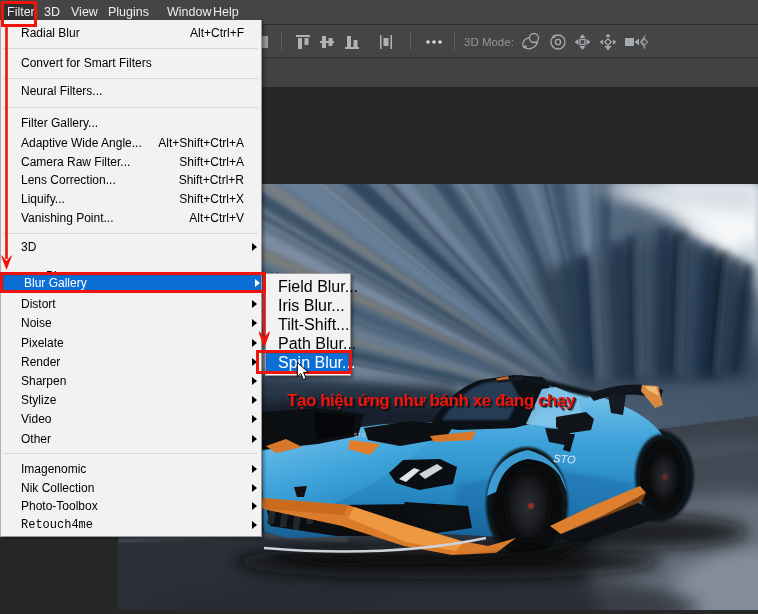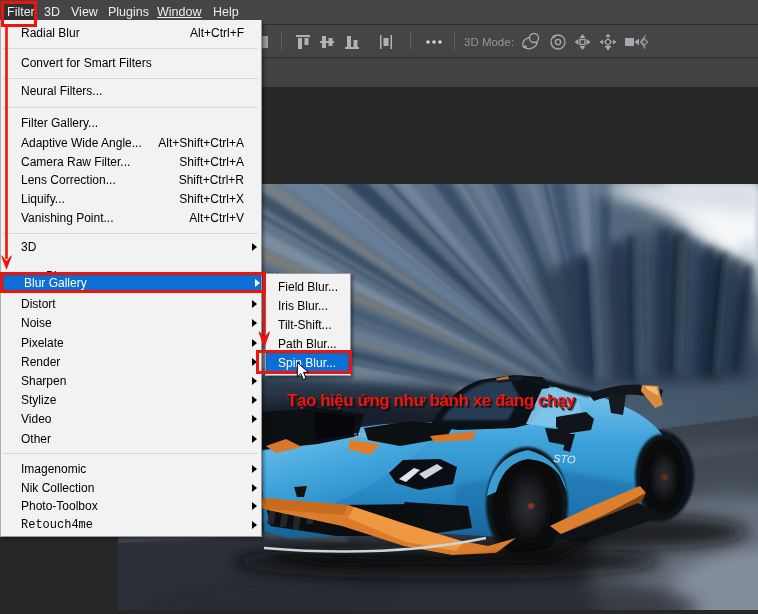--- a/index.html
+++ b/index.html
@@ -23,21 +23,21 @@
   .mi .sc{position:absolute;right:17px;top:50%;transform:translateY(-50%);white-space:nowrap;}
   .mi .arr{position:absolute;left:252px;top:50%;margin-top:-4px;width:0;height:0;
            border-left:5px solid #000;border-top:4px solid transparent;border-bottom:4px solid transparent;}
   .msep{position:absolute;left:3px;width:255px;height:1px;background:#d7d7d7;}
   #bghl{position:absolute;left:3px;top:275px;width:258px;height:16px;background:#0b6fd6;box-shadow:inset 0 0 0 1px #1a62b0;}
   #bghl .lbl{color:#fff;}
   #bghl .arr{border-left-color:#fff;}
   
   #submenu{left:265px;top:273px;width:86px;height:103px;background:#f2f2f2;
            border:1px solid #9a9a9a;box-sizing:border-box;box-shadow:2px 2px 3px rgba(0,0,0,0.4);}
-  .si{position:absolute;left:1px;width:84px;height:19px;font-size:12px;color:#000;}
+  .si{position:absolute;left:1px;width:84px;height:19px;font-size:16px;color:#000;}
   .si .lbl{position:absolute;left:12px;top:50%;transform:translateY(-50%);white-space:nowrap;}
   #spinhl{background:#0b6fd6;box-shadow:inset 0 0 0 1px #1a62b0;}
   #spinhl .lbl{color:#fff;}
   
   .redbox{position:absolute;border:3px solid #ee130b;box-sizing:border-box;}
   #redtext{left:287px;top:391px;font-size:17px;font-weight:bold;color:#f5140a;white-space:nowrap;
            text-shadow:1px 1px 0 #141820,2px 2px 1px rgba(0,0,0,0.55);letter-spacing:-0.45px;}
 </style>
 </head>
 <body>
@@ -273,21 +273,21 @@
 <path d="M146,364 C240,372 310,366 368,354" stroke="#cdd4db" stroke-width="2.4" fill="none" opacity="1"></path>
 </svg>
 
 </div>
 
 <div class="abs" id="filterpressed"></div>
 <div class="mitem" style="left:7px;">Filter</div>
 <div class="mitem" style="left:44px;">3D</div>
 <div class="mitem" style="left:71px;">View</div>
 <div class="mitem" style="left:108px;">Plugins</div>
-<div class="mitem" style="left:157px;text-decoration:underline;">Window</div>
+<div class="mitem" style="left:167px;">Window</div>
 <div class="mitem" style="left:213px;">Help</div>
 
 <div class="abs" id="menu"></div>
 <div class="abs" id="menuitems" style="left:0;top:0;width:262px;height:614px;pointer-events:none;">
   <div class="mi" style="top:23.5px;">
       <span class="lbl">Radial Blur</span>
       <span class="sc">Alt+Ctrl+F</span>
     </div>
   <div class="msep" style="top:48px;"></div>
   <div class="mi" style="top:53.5px;">

